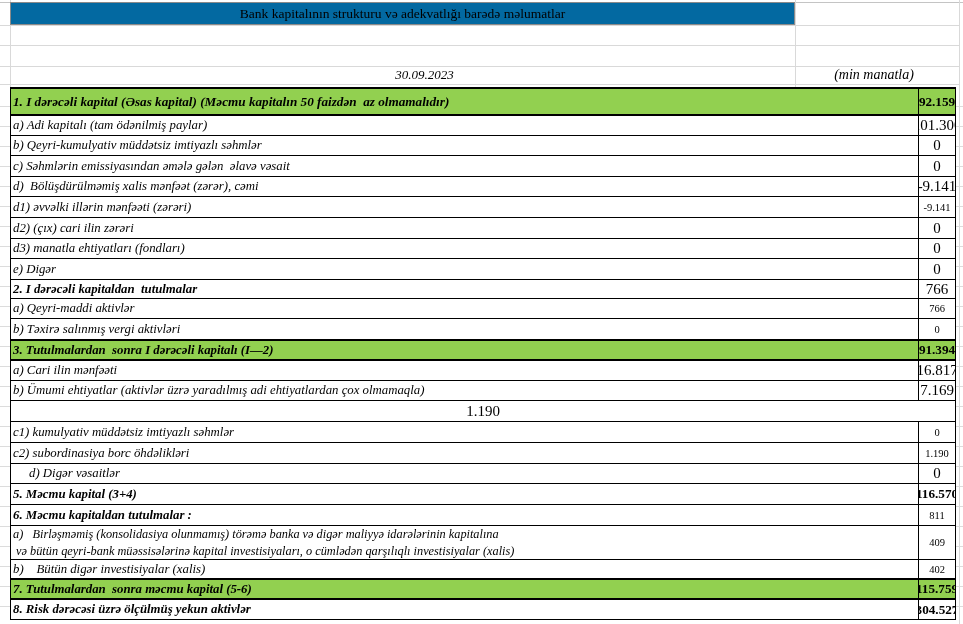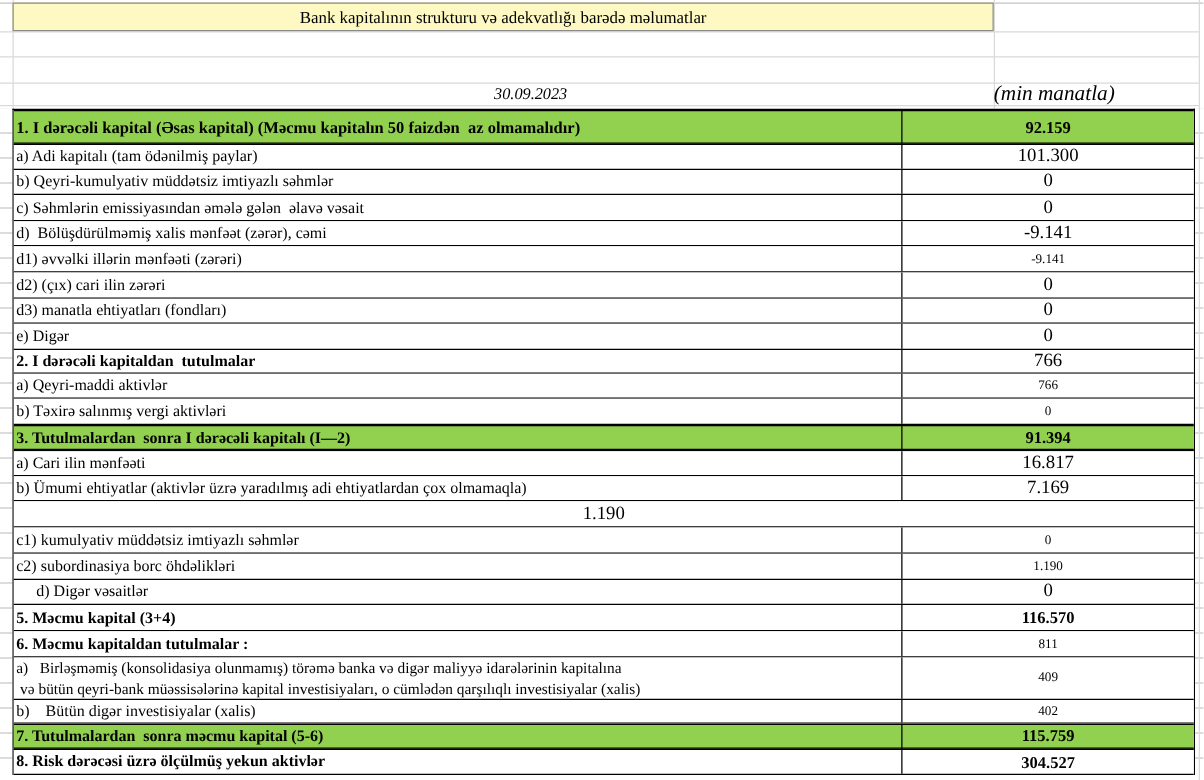--- a/index.html
+++ b/index.html
@@ -16,50 +16,51 @@
   .vgrid{position:absolute;top:0;width:1px;background:#d9d9d9;z-index:0;}
   .gutter-lines{
     position:absolute;width:10px;top:87px;height:537px;z-index:0;
     background:repeating-linear-gradient(to bottom,transparent 0px,transparent 19px,#dcdcdc 19px,#dcdcdc 20px);
   }
   
   .title-cell{
     position:absolute;left:10px;top:2px;width:785px;height:23px;
     border:1px solid #8a8a8a;box-sizing:border-box;
     display:flex;align-items:center;justify-content:center;
-    font-size:13.5px;z-index:2;background:#fef9c3;
+    font-size:13.5px;z-index:2;background:#0369a1;
   }
   
   .date-cell{
     position:absolute;left:10px;top:66px;width:785px;height:18px;
     display:flex;align-items:center;justify-content:center;
     font-style:italic;font-size:13px;z-index:2;padding-left:22px;
   }
   .unit-cell{
     position:absolute;left:795px;top:66px;width:160px;height:18px;
-    display:flex;align-items:center;justify-content:flex-start;
-    font-style:italic;font-size:17px;z-index:2;padding-right:2px;box-sizing:border-box;
+    display:flex;align-items:center;justify-content:center;
+    font-style:italic;font-size:14px;z-index:2;padding-right:2px;box-sizing:border-box;
   }
   
   .cap-table{
     position:absolute;left:10px;top:87px;width:946px;z-index:2;
     border:1px solid #000;border-bottom:none;box-sizing:border-box;
     background:#fff;
   }
   .t-row{
     display:flex;box-sizing:border-box;
     border-bottom:1px solid #000;
     background:#fff;
   }
   .lbl{
-    width:711px;box-sizing:border-box;border-right:1px solid #000;
+    width:908px;box-sizing:border-box;border-right:1px solid #000;
     display:flex;align-items:center;
     padding:0 3px 0 2px;
     font-size:12.8px;line-height:1.15;white-space:pre-wrap;
     overflow:hidden;
+    font-style:italic;
   }
   .val{
     flex:1;display:flex;align-items:center;justify-content:center;
     font-size:15px;box-sizing:border-box;overflow:hidden;
   }
   .g{background:#92d050;box-shadow:inset 0 1px 0 #000, inset 0 -1px 0 #000;}
   .bl .lbl{font-weight:bold;}
   .bv .val{font-weight:bold;font-size:13.2px;}
   .sv .val{font-size:10.5px;}
   .hdr .lbl{font-size:13.2px;}

